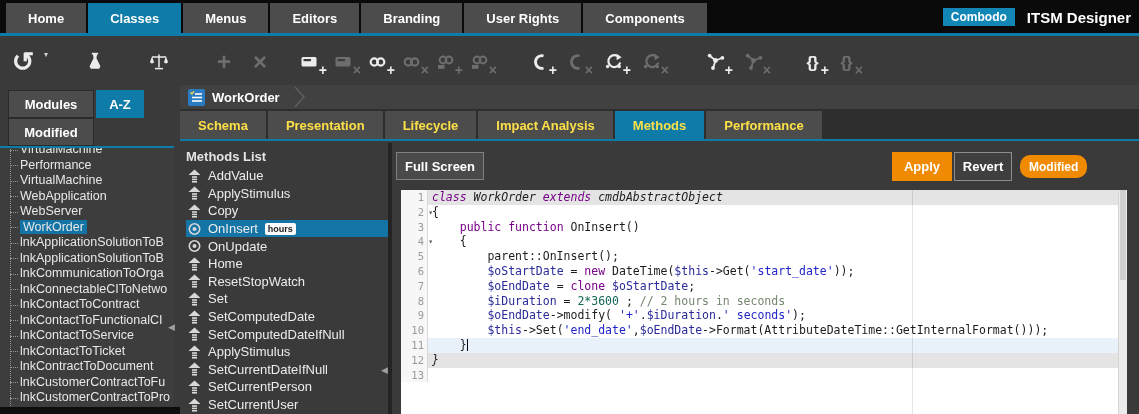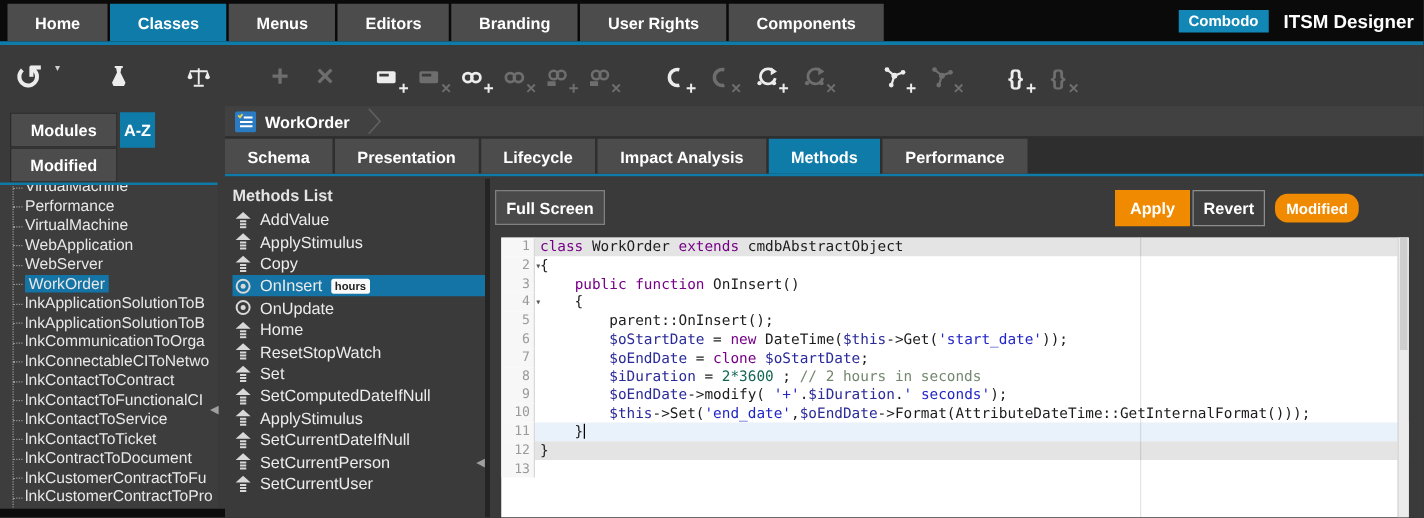--- a/index.html
+++ b/index.html
@@ -54,21 +54,21 @@
 
   
   .main { position:absolute; left:180px; top:85px; width:959px; height:329px; background:#3a3a3a; }
   .bc-bar { position:absolute; left:0; top:0; width:959px; height:24px; background:#414141;
     display:flex; align-items:center; }
   .bc-item { display:flex; align-items:center; gap:7px; margin-left:8px; cursor:pointer; }
   .bc-label { color:#fff; font-weight:bold; font-size:13px; }
   .bc-chev { margin-left:14px; }
   .main-tabs { position:absolute; left:0; top:24px; width:959px; height:32px;
     background:#2e2e2e; border-bottom:2px solid var(--accent); display:flex; align-items:flex-end; }
-  .main-tabs .tab { height:28px; padding:4px 18px; margin-right:2px; background:#4c4c4c; color:#ffffff;
+  .main-tabs .tab { height:28px; padding:4px 18px; margin-right:2px; background:#4c4c4c; color:#fde047;
     font-weight:bold; font-size:13px; display:flex; align-items:center; white-space:nowrap; cursor:pointer; }
   .main-tabs .tab.active { background:var(--accent); }
   .content { position:absolute; left:0; top:58px; width:959px; height:271px; background:#3a3a3a; }
 
   
   .methods { position:absolute; left:0; top:0; width:208px; height:271px; padding:6px 0 0 6px; }
   .m-title { color:#e4e4e4; font-size:13px; font-weight:600; height:18px; }
   .mitem { display:flex; align-items:center; height:17.6px; font-size:13px; color:#ececec;
     padding-left:2px; white-space:nowrap; cursor:pointer; }
   .mitem.selected { background:var(--sel); }
@@ -90,21 +90,21 @@
     background:var(--orange); color:#fff; font-weight:bold; font-size:12px;
     border-radius:10px; display:flex; align-items:center; }
 
   .ed-code { position:absolute; left:5px; top:47px; right:8px; bottom:0; background:#fff;
     overflow:hidden; font-family:"DejaVu Sans Mono", monospace; }
   .cline { display:flex; height:14.8px; line-height:14.8px; }
   .gut { flex:0 0 27px; background:#f7f7f7; border-right:1px solid #d9d9d9;
     color:#9a9a9a; font-size:10.5px; text-align:right; padding-right:3px; position:relative; }
   .gut .fold { position:absolute; right:-6px; top:1px; color:#555; font-size:8px; }
   .ctext { flex:1; white-space:pre; font-size:11.5px; color:#1c1c1c; padding-left:4px; }
-  .cline.ro .ctext { background:#e4e4e4; }
+  .cline.ro .ctext { background:#e4e4e4;font-style:italic; }
   .cline.active .ctext { background:#e9f2fb; }
   .tok-kw { color:#770088; }
   .tok-var { color:#2a2a99; }
   .tok-str { color:#2125c8; }
   .tok-num { color:#116655; }
   .tok-com { color:#74876f; }
   .cursor { display:inline-block; width:1px; height:12px; background:#000; vertical-align:-2px; }
   .ruler { position:absolute; left:511px; top:0; bottom:0; width:1px;
     background:rgba(0,0,0,0.10); pointer-events:none; }
   .ed-scroll { position:absolute; right:0; top:0; bottom:0; width:9px; background:#ececec;
@@ -295,21 +295,21 @@
         <span class="badge">+</span>
       </div>
       <div class="tbtn disabled" style="margin-left: 0px;">
         <span class="glyph braces">{}</span>
         <span class="badge">×</span>
       </div>
     </div>
 
   <div class="sidebar">
     <div class="sb-tab" id="sb-tab-modules" style="left:8px; top:5px; width:86px; height:28px;">Modules</div>
-    <div class="sb-tab active" id="sb-tab-az" style="left:96px; top:5px; width:28px; height:28px;text-align:center;">A-Z</div>
+    <div class="sb-tab active" id="sb-tab-az" style="left:96px; top:5px; width:48px; height:28px;text-align:center;">A-Z</div>
     <div class="sb-tab" id="sb-tab-modified" style="left:8px; top:33px; width:86px; height:28px;">Modified</div>
     <div class="slist">
       <div class="slist-inner" id="class-list">
           <div class="sitem">VirtualMachine</div>
           <div class="sitem">Performance</div>
           <div class="sitem">VirtualMachine</div>
           <div class="sitem">WebApplication</div>
           <div class="sitem">WebServer</div>
           <div class="sitem"><span class="sel">WorkOrder</span></div>
           <div class="sitem">lnkApplicationSolutionToB</div>
@@ -407,20 +407,26 @@
             <div class="mitem">
               <svg width="13" height="14" style="color:#d8d8d8">
                 <use href="#i-stimulus"></use>
               </svg>
               <span>Set</span>
             </div>
             <div class="mitem">
               <svg width="13" height="14" style="color:#d8d8d8">
                 <use href="#i-stimulus"></use>
               </svg>
+              <span>SetComputedDate</span>
+            </div>
+            <div class="mitem">
+              <svg width="13" height="14" style="color:#d8d8d8">
+                <use href="#i-stimulus"></use>
+              </svg>
               <span>SetComputedDateIfNull</span>
             </div>
             <div class="mitem">
               <svg width="13" height="14" style="color:#d8d8d8">
                 <use href="#i-stimulus"></use>
               </svg>
               <span>ApplyStimulus</span>
             </div>
             <div class="mitem">
               <svg width="13" height="14" style="color:#d8d8d8">

